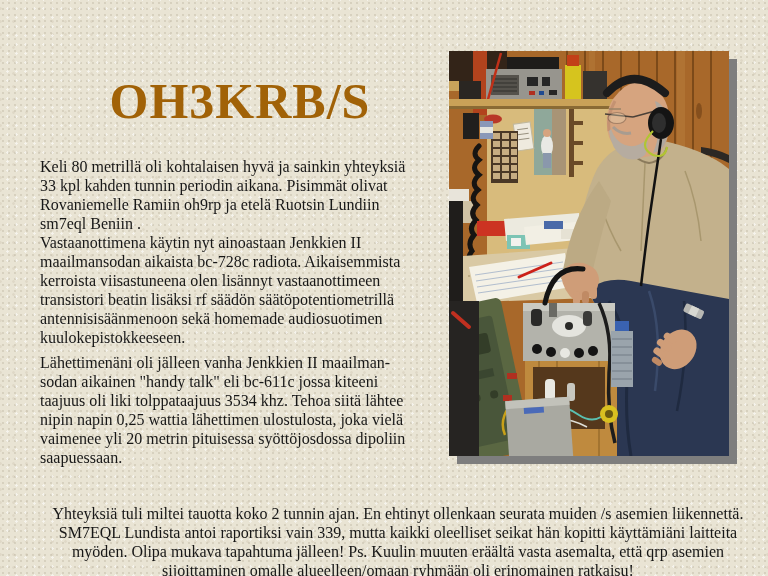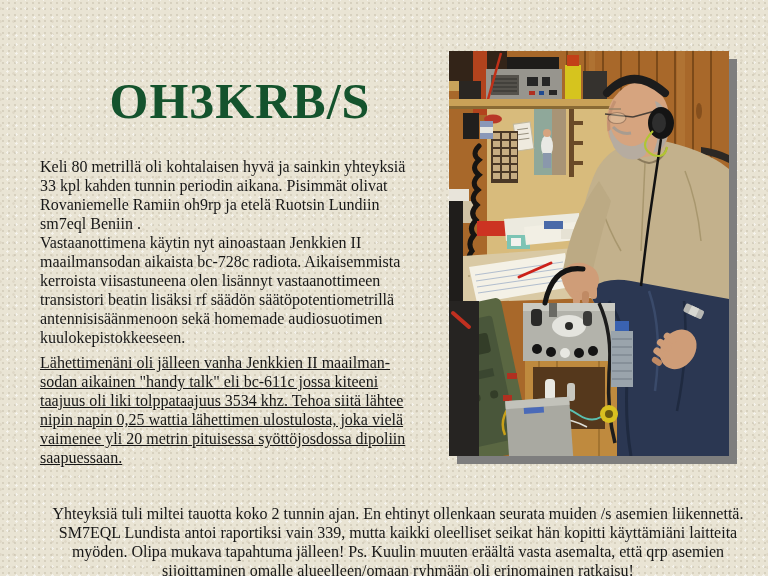--- a/index.html
+++ b/index.html
@@ -11,29 +11,29 @@
       radial-gradient(rgba(255,255,255,.55) 1px, transparent 1.4px),
       radial-gradient(rgba(170,158,132,.16) 1px, transparent 1.6px);
     background-size:6px 6px,9px 9px,13px 13px;
     background-position:0 0,3px 4px,7px 2px;
     font-family:"Liberation Serif","DejaVu Serif",serif;
     color:#171717;
   }
   .page-title{
     position:absolute;left:40px;top:38px;width:400px;
     text-align:center;font-size:50px;font-weight:bold;letter-spacing:1px;
-    color:#14532d;
+    color:#a16207;
   }
   .para{
     position:absolute;left:40px;width:412px;
     font-size:16px;line-height:19px;white-space:pre-line;
   }
   #p1{top:141px;}
   #p2{top:217px;}
-  #p3{top:337px;text-decoration:underline;}
+  #p3{top:337px;}
   #p4{top:488px;width:716px;text-align:center;}
   .photo-frame{
     position:absolute;left:449px;top:51px;width:280px;height:405px;
     box-shadow:8px 8px 0 0 #7e7e7e;
     background:#a8682a;
   }
   .photo-frame svg{display:block;}
 </style>
 </head>
 <body>

